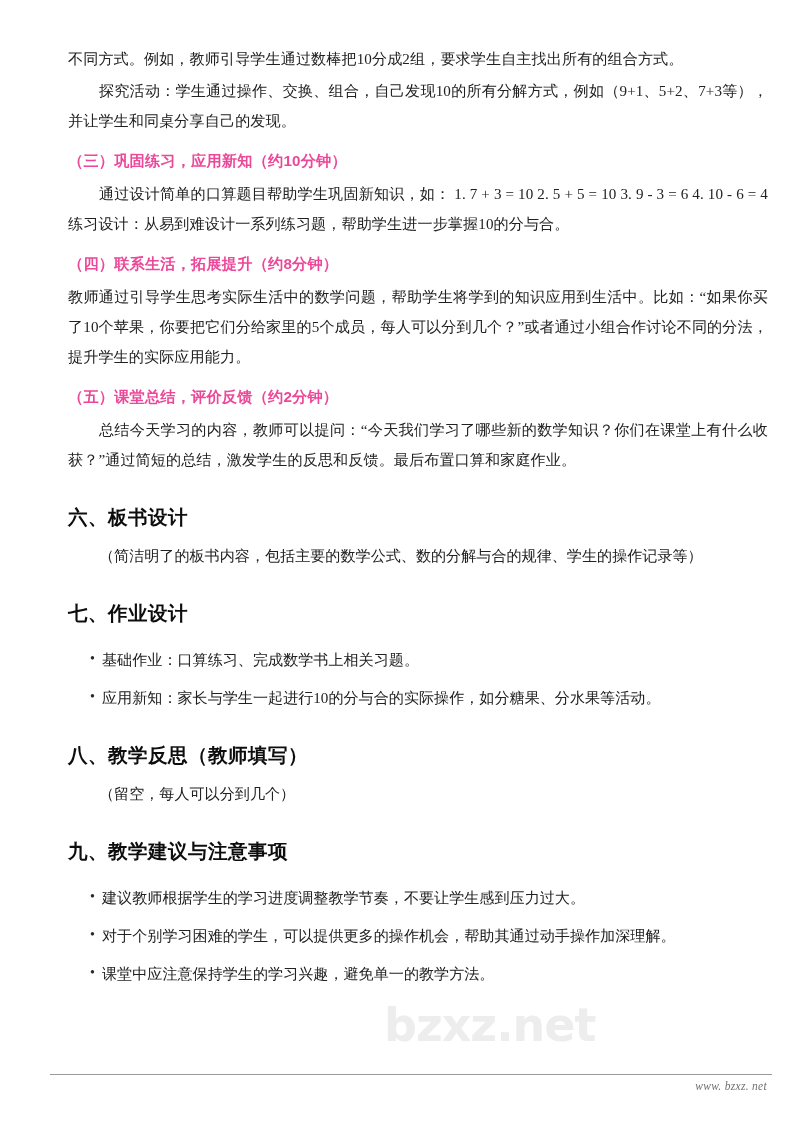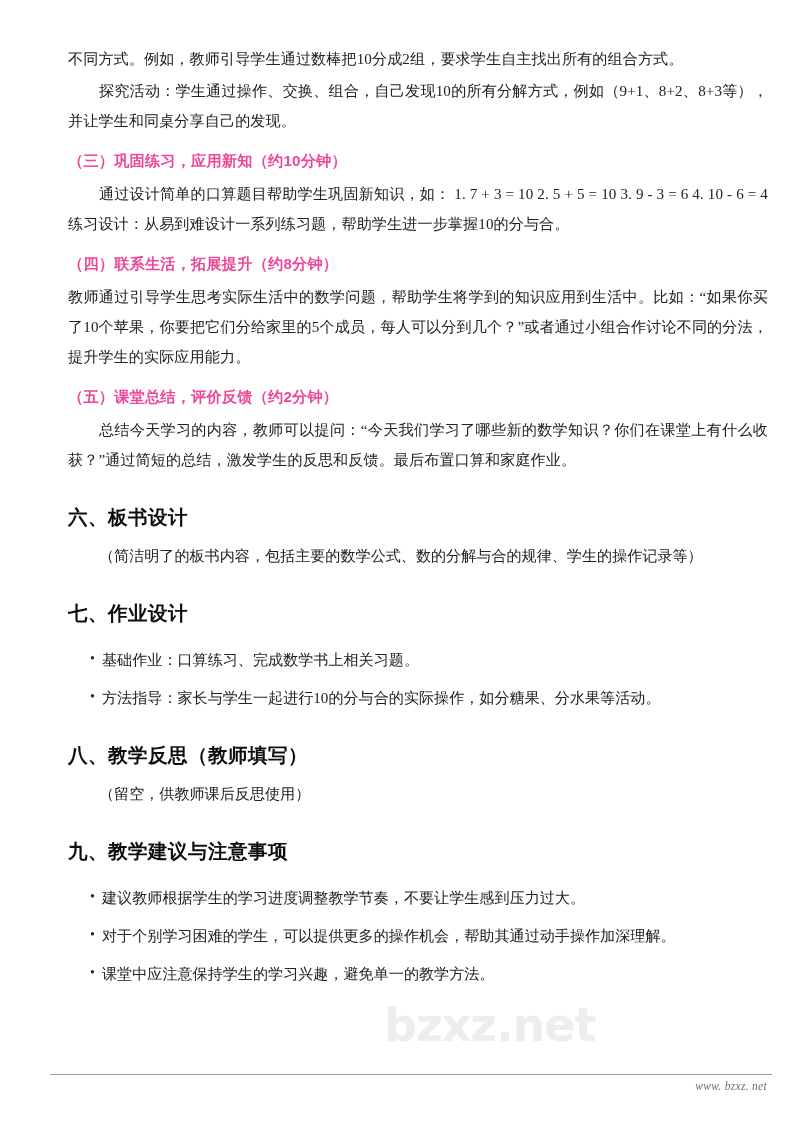--- a/index.html
+++ b/index.html
@@ -141,21 +141,21 @@
 </style>
 </head>
 <body>
 
 <div class="page">
 
   <div class="content">
 
     <p class="para noindent">不同方式。例如，教师引导学生通过数棒把10分成2组，要求学生自主找出所有的组合方式。</p>
 
-    <p class="para indent">探究活动：学生通过操作、交换、组合，自己发现10的所有分解方式，例如（9+1、8+2、8+3等），并让学生和同桌分享自己的发现。</p>
+    <p class="para indent">探究活动：学生通过操作、交换、组合，自己发现10的所有分解方式，例如（9+1、5+2、7+3等），并让学生和同桌分享自己的发现。</p>
 
 
     <h3 class="subhead">（三）巩固练习，应用新知（约10分钟）</h3>
 
     <p class="para indent">通过设计简单的口算题目帮助学生巩固新知识，如： 1. 7 + 3 = 10 2. 5 + 5 = 10 3. 9 - 3 = 6 4. 10 - 6 = 4 练习设计：从易到难设计一系列练习题，帮助学生进一步掌握10的分与合。</p>
 
     <h3 class="subhead">（四）联系生活，拓展提升（约8分钟）</h3>
 
     <p class="para noindent">教师通过引导学生思考实际生活中的数学问题，帮助学生将学到的知识应用到生活中。比如：“如果你买了10个苹果，你要把它们分给家里的5个成员，每人可以分到几个？”或者通过小组合作讨论不同的分法，提升学生的实际应用能力。</p>
 
@@ -164,26 +164,26 @@
     <p class="para indent">总结今天学习的内容，教师可以提问：“今天我们学习了哪些新的数学知识？你们在课堂上有什么收获？”通过简短的总结，激发学生的反思和反馈。最后布置口算和家庭作业。</p>
 
     <h2 class="section-head">六、板书设计</h2>
 
     <p class="note">（简洁明了的板书内容，包括主要的数学公式、数的分解与合的规律、学生的操作记录等）</p>
 
     <h2 class="section-head">七、作业设计</h2>
 
     <ul class="bullets">
       <li>基础作业：口算练习、完成数学书上相关习题。</li>
-      <li>方法指导：家长与学生一起进行10的分与合的实际操作，如分糖果、分水果等活动。</li>
+      <li>应用新知：家长与学生一起进行10的分与合的实际操作，如分糖果、分水果等活动。</li>
     </ul>
 
     <h2 class="section-head">八、教学反思（教师填写）</h2>
 
-    <p class="note">（留空，供教师课后反思使用）</p>
+    <p class="note">（留空，每人可以分到几个）</p>
 
     <h2 class="section-head">九、教学建议与注意事项</h2>
 
     <ul class="bullets">
       <li>建议教师根据学生的学习进度调整教学节奏，不要让学生感到压力过大。</li>
       <li>对于个别学习困难的学生，可以提供更多的操作机会，帮助其通过动手操作加深理解。</li>
       <li>课堂中应注意保持学生的学习兴趣，避免单一的教学方法。</li>
     </ul>
 
   </div>

